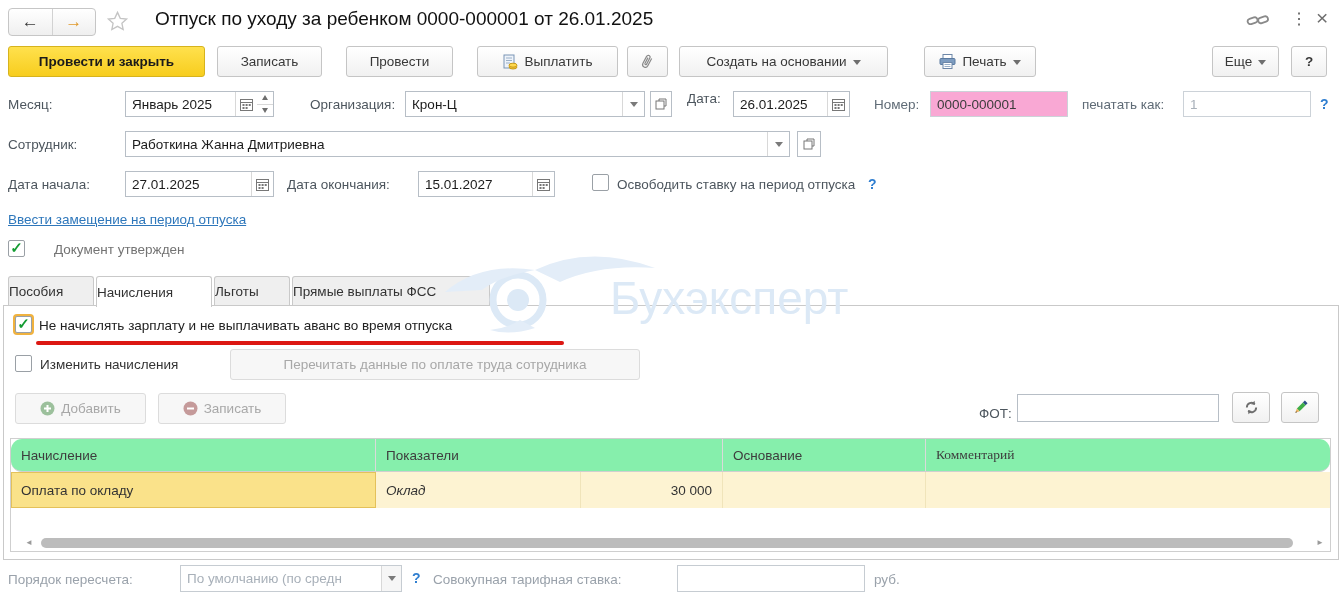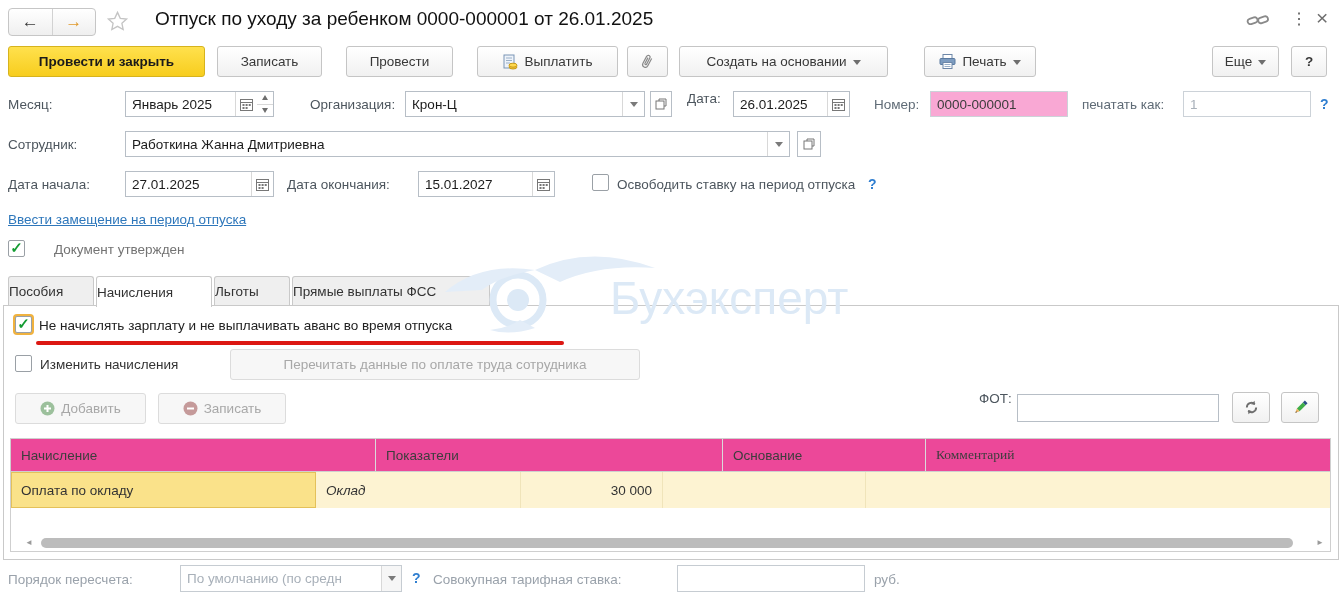--- a/index.html
+++ b/index.html
@@ -48,21 +48,21 @@
 
   
   .tab{position:absolute;top:276px;height:29px;display:flex;align-items:center;
        background:#efefef;border:1px solid #c9c9c9;border-bottom:none;border-radius:3px 3px 0 0;
        font-size:13.5px;color:#333;cursor:pointer;white-space:nowrap;}
   .tab.active{top:276px;height:31px;background:#fff;z-index:4;}
   .panel{position:absolute;left:3px;top:305px;width:1336px;height:255px;border:1px solid #c9c9c9;background:transparent;}
 
   
   .tbl{position:absolute;left:10px;top:438px;width:1321px;height:114px;border:1px solid #cfcfcf;background:#fff;}
-  .thead{display:flex;height:33px;background:#ec4899;border-bottom:1px solid #cfcfcf;}
+  .thead{display:flex;height:33px;background:#86efac;border-bottom:1px solid #cfcfcf;border-radius:11px;}
   .th{display:flex;align-items:center;padding:0 10px;font-size:13.5px;color:#3d3d3d;border-right:1px solid #dadada;}
   .th:last-child{border-right:none;}
   .trow{display:flex;height:36px;background:#fdf3d2;}
   .td{display:flex;align-items:center;padding:0 10px;font-size:13.5px;color:#333;border-right:1px solid #f0e4ba;}
   .td:last-child{border-right:none;}
   .td.active-cell{background:#fae28a;outline:1px solid #e4c15a;outline-offset:-1px;}
   .td.italic{font-style:italic;}
   .td.num{justify-content:flex-end;}
 
   .hthumb{position:absolute;height:10px;background:#bcbcbc;border-radius:5px;}
@@ -340,21 +340,21 @@
   <button class="btn disabled a" style="left:158px;top:393px;width:128px;">
     <span class="icon16">
       <svg width="15" height="15" viewBox="0 0 15 15">
           <circle cx="7.5" cy="7.5" r="7" fill="#c59a9a"></circle>
           <path d="M4 7.5h7" stroke="#fff" stroke-width="2"></path>
         </svg>
     </span>
     <span>Записать</span>
   </button>
 
-  <span class="lbl" style="left:979px;top:391px;">ФОТ:</span>
+  <span class="lbl" style="left:979px;top:406px;">ФОТ:</span>
   <div class="field" style="left:1017px;top:394px;width:202px;height:28px;">
     <input class="right" value="30 000,00" style="">
   </div>
   <button class="btn a" style="left:1232px;top:392px;width:38px;padding:0;">
     <span class="icon16">
       <svg width="15" height="15" viewBox="0 0 16 16">
           <g fill="none" stroke="#6f6f6f" stroke-width="2">
             <path d="M3 8a5 5 0 0 1 8.5-3.5"></path>
             <path d="M13 8a5 5 0 0 1-8.5 3.5"></path>
           </g>
@@ -377,21 +377,21 @@
   </button>
 
   <div class="tbl">
     <div class="thead">
       <div class="th" style="width:365px;">Начисление</div>
       <div class="th" style="width:347px;">Показатели</div>
       <div class="th" style="width:203px;">Основание</div>
       <div class="th" style="width:404px;font-family:Liberation Serif, serif;">Комментарий</div>
     </div>
     <div class="trow">
-      <div class="td active-cell" style="width:305px;">Оплата по окладу</div>
+      <div class="td active-cell" style="width:365px;">Оплата по окладу</div>
       <div class="td italic" style="width:205px;">Оклад</div>
       <div class="td num" style="width:142px;">30 000</div>
       <div class="td" style="width:203px;"></div>
       <div class="td" style="width:404px;"></div>
     </div>
     <span class="scroll-arrow" style="left:14px;bottom:4px;">◄</span>
     <div class="hthumb" style="left:30px;bottom:3px;width:1252px;"></div>
     <span class="scroll-arrow" style="right:6px;bottom:4px;">►</span>
   </div>
 

